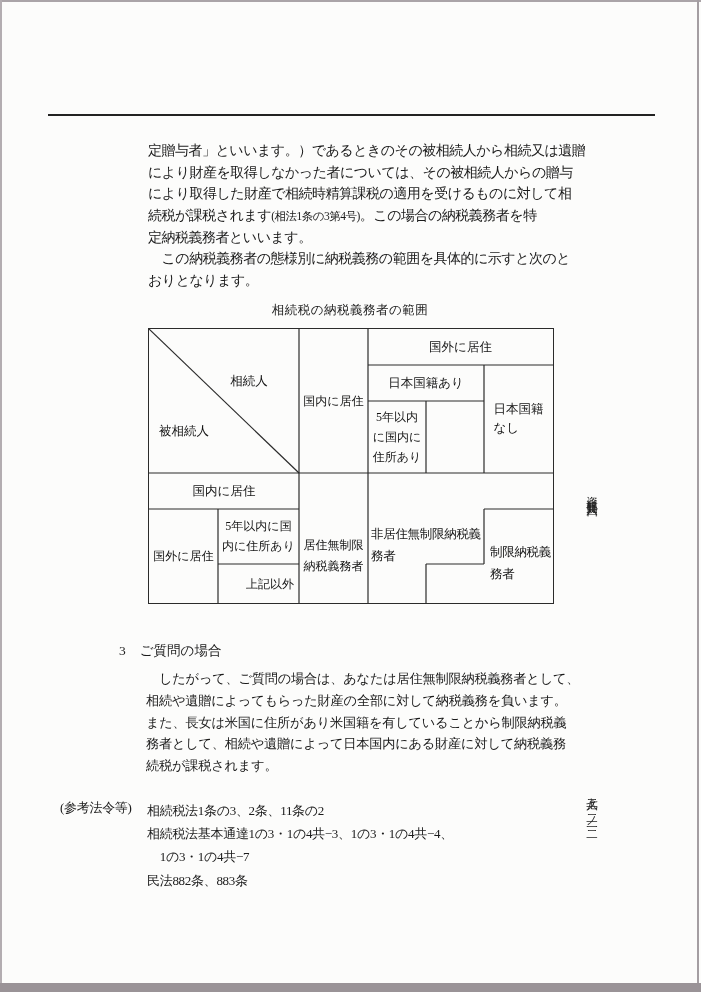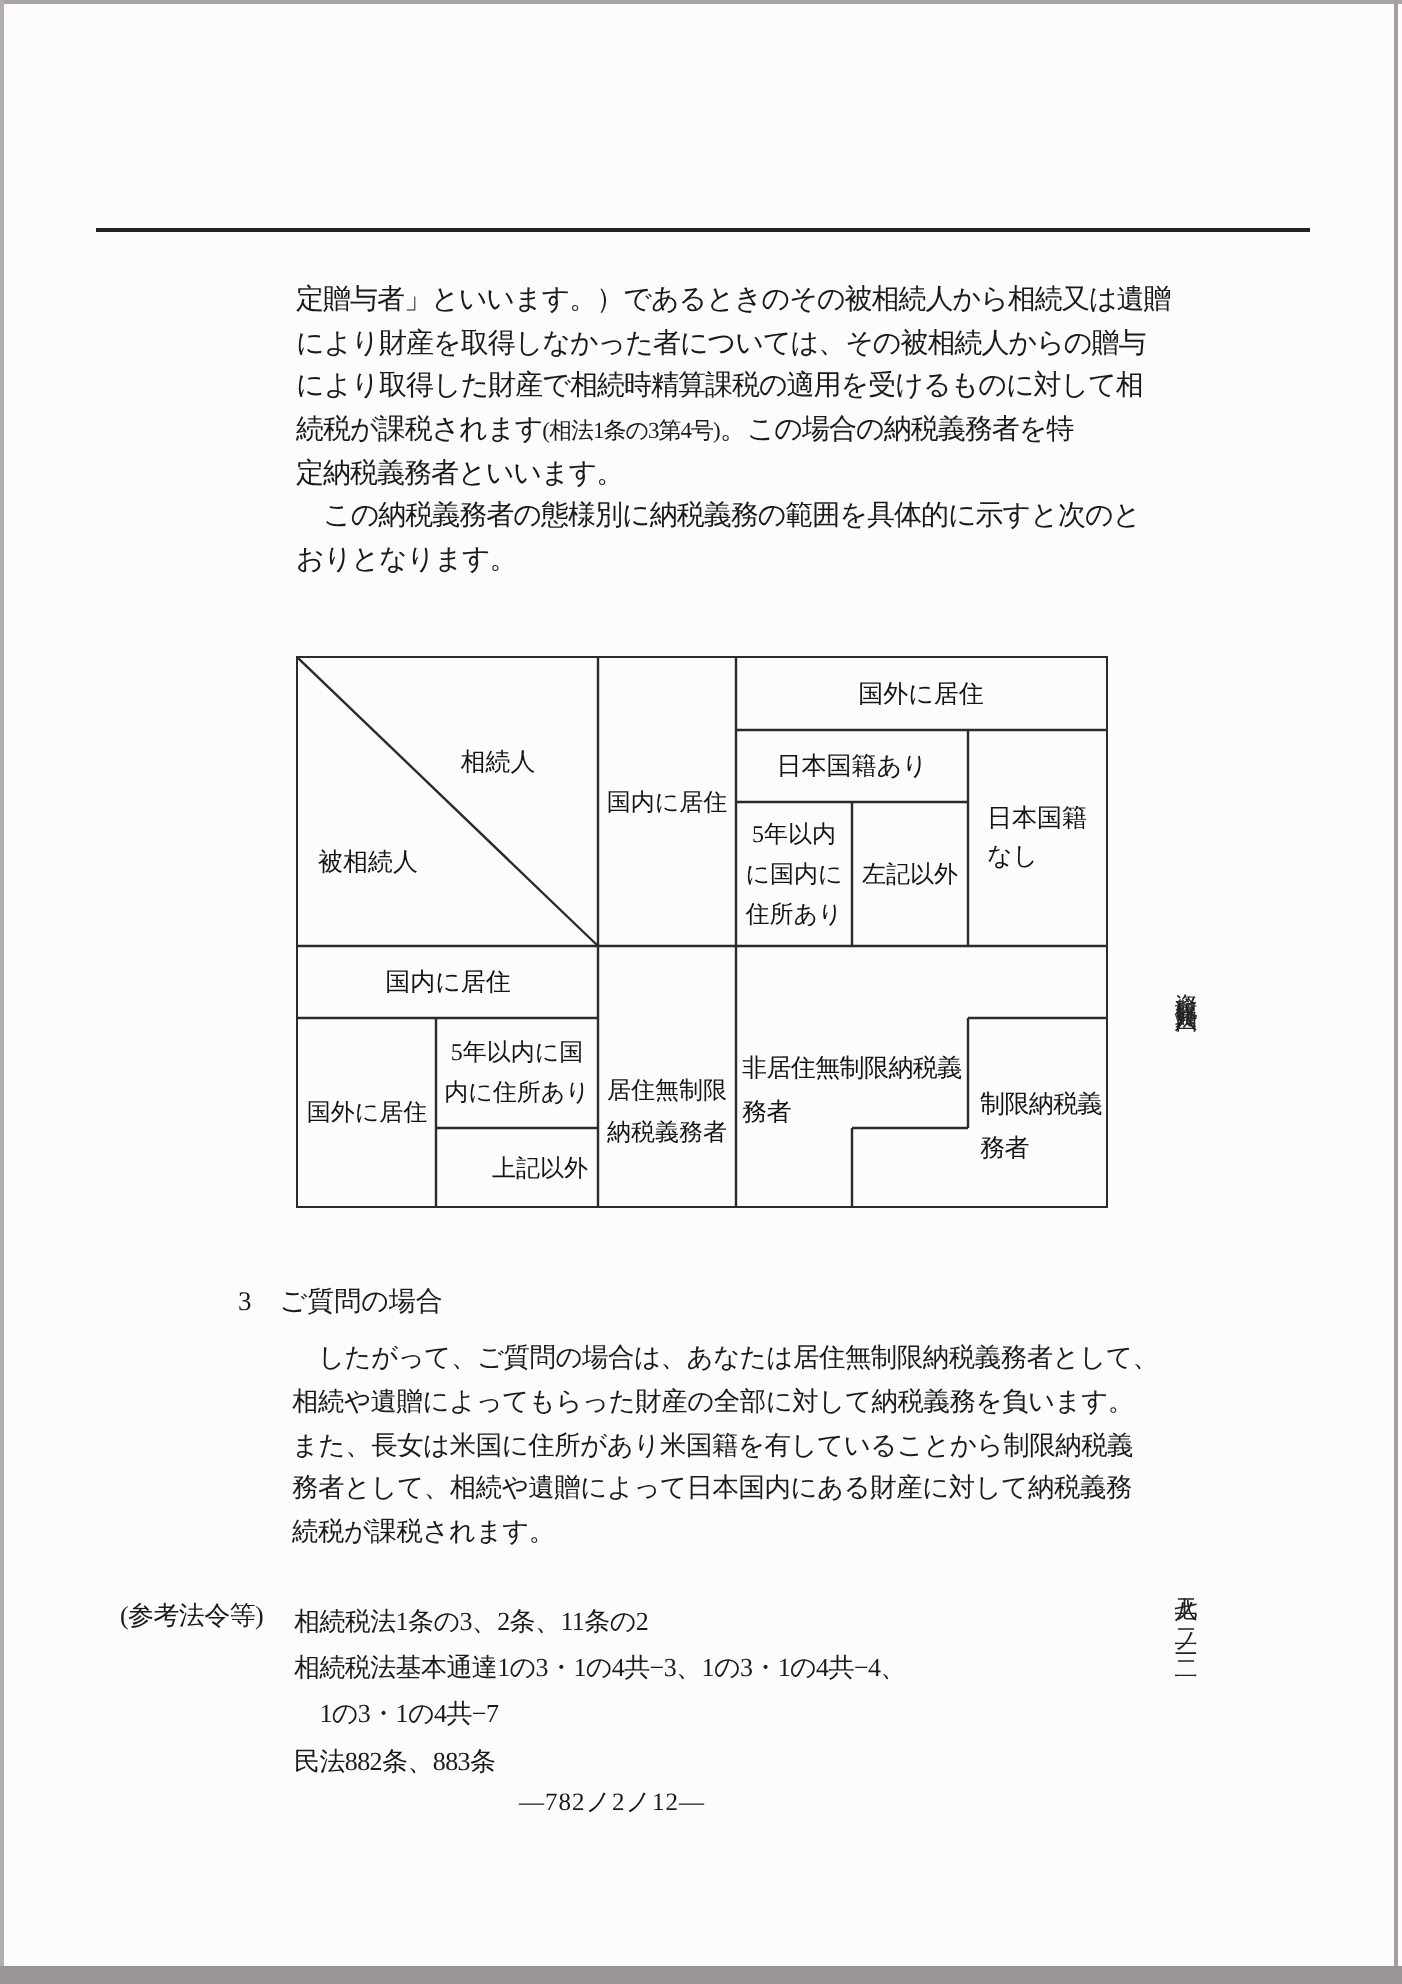--- a/index.html
+++ b/index.html
@@ -65,20 +65,21 @@
   <div class="intro">
     <div class="bline">定贈与者」といいます。）であるときのその被相続人から相続又は遺贈</div>
     <div class="bline">により財産を取得しなかった者については、その被相続人からの贈与</div>
     <div class="bline">により取得した財産で相続時精算課税の適用を受けるものに対して相</div>
     <div class="bline"><span>続税が課税されます</span><span class="ref-inline">(相法1条の3第4号)</span><span>。この場合の納税義務者を特</span></div>
     <div class="bline">定納税義務者といいます。</div>
     <div class="bline">　この納税義務者の態様別に納税義務の範囲を具体的に示すと次のと</div>
     <div class="bline">おりとなります。</div>
   </div>
 
+  <div class="table-title">相続税の納税義務者の範囲</div>
 
   <div class="vtable">
     <svg width="404" height="274" viewBox="0 0 404 274">
       <g stroke="#2b2b2b" stroke-width="1.2">
         <line x1="0" y1="0" x2="150" y2="144"></line>
         <line x1="150" y1="0" x2="150" y2="274"></line>
         <line x1="219" y1="0" x2="219" y2="274"></line>
         <line x1="69" y1="180" x2="69" y2="274"></line>
         <line x1="277" y1="72" x2="277" y2="144"></line>
         <line x1="277" y1="235" x2="277" y2="274"></line>
@@ -96,21 +97,20 @@
 
     <div class="tlabel" style="left:50px;top:42px;width:100px;height:20px;">相続人</div>
     <div class="tlabel" style="left:2px;top:92px;width:66px;height:20px;">被相続人</div>
 
     <div class="tlabel" style="left:150px;top:0;width:69px;height:144px;font-size:12px;">国内に居住</div>
     <div class="tlabel" style="left:219px;top:0;width:185px;height:36px;">国外に居住</div>
     <div class="tlabel" style="left:219px;top:36px;width:116px;height:36px;">日本国籍あり</div>
     <div class="tlabel" style="left:219px;top:72px;width:58px;height:72px;font-size:12px;line-height:20px;">5年以内
 に国内に
 住所あり</div>
-    <div class="tlabel" style="left:277px;top:72px;width:58px;height:72px;font-size:12px;">左記以外</div>
     <div class="tlabel" style="left:335px;top:36px;width:69px;height:108px;text-align:left;line-height:19px;">日本国籍
 なし</div>
 
     <div class="tlabel" style="left:0;top:144px;width:150px;height:36px;">国内に居住</div>
     <div class="tlabel" style="left:0;top:180px;width:69px;height:94px;font-size:12px;">国外に居住</div>
     <div class="tlabel" style="left:69px;top:180px;width:81px;height:55px;font-size:12px;line-height:19.5px;">5年以内に国
 内に住所あり</div>
     <div class="tlabel" style="left:69px;top:235px;width:104px;height:39px;font-size:12px;">上記以外</div>
 
     <div class="tlabel" style="left:150px;top:180px;width:69px;height:94px;font-size:12px;line-height:21px;">居住無制限
@@ -132,18 +132,17 @@
   </div>
 
   <div class="refs-label">(参考法令等)</div>
   <div class="refs">
     <div class="bline">相続税法1条の3、2条、11条の2</div>
     <div class="bline">相続税法基本通達1の3・1の4共−3、1の3・1の4共−4、</div>
     <div class="bline">　1の3・1の4共−7</div>
     <div class="bline">民法882条、883条</div>
   </div>
 
-  <div class="page-number">―782ノ2ノ12―</div>
 
   <div class="side-vertical side-upper">資税質疑八四</div>
   <div class="side-vertical side-lower">七八二ノ二ノ一二</div>
 
 </div>
 
 </body></html>

